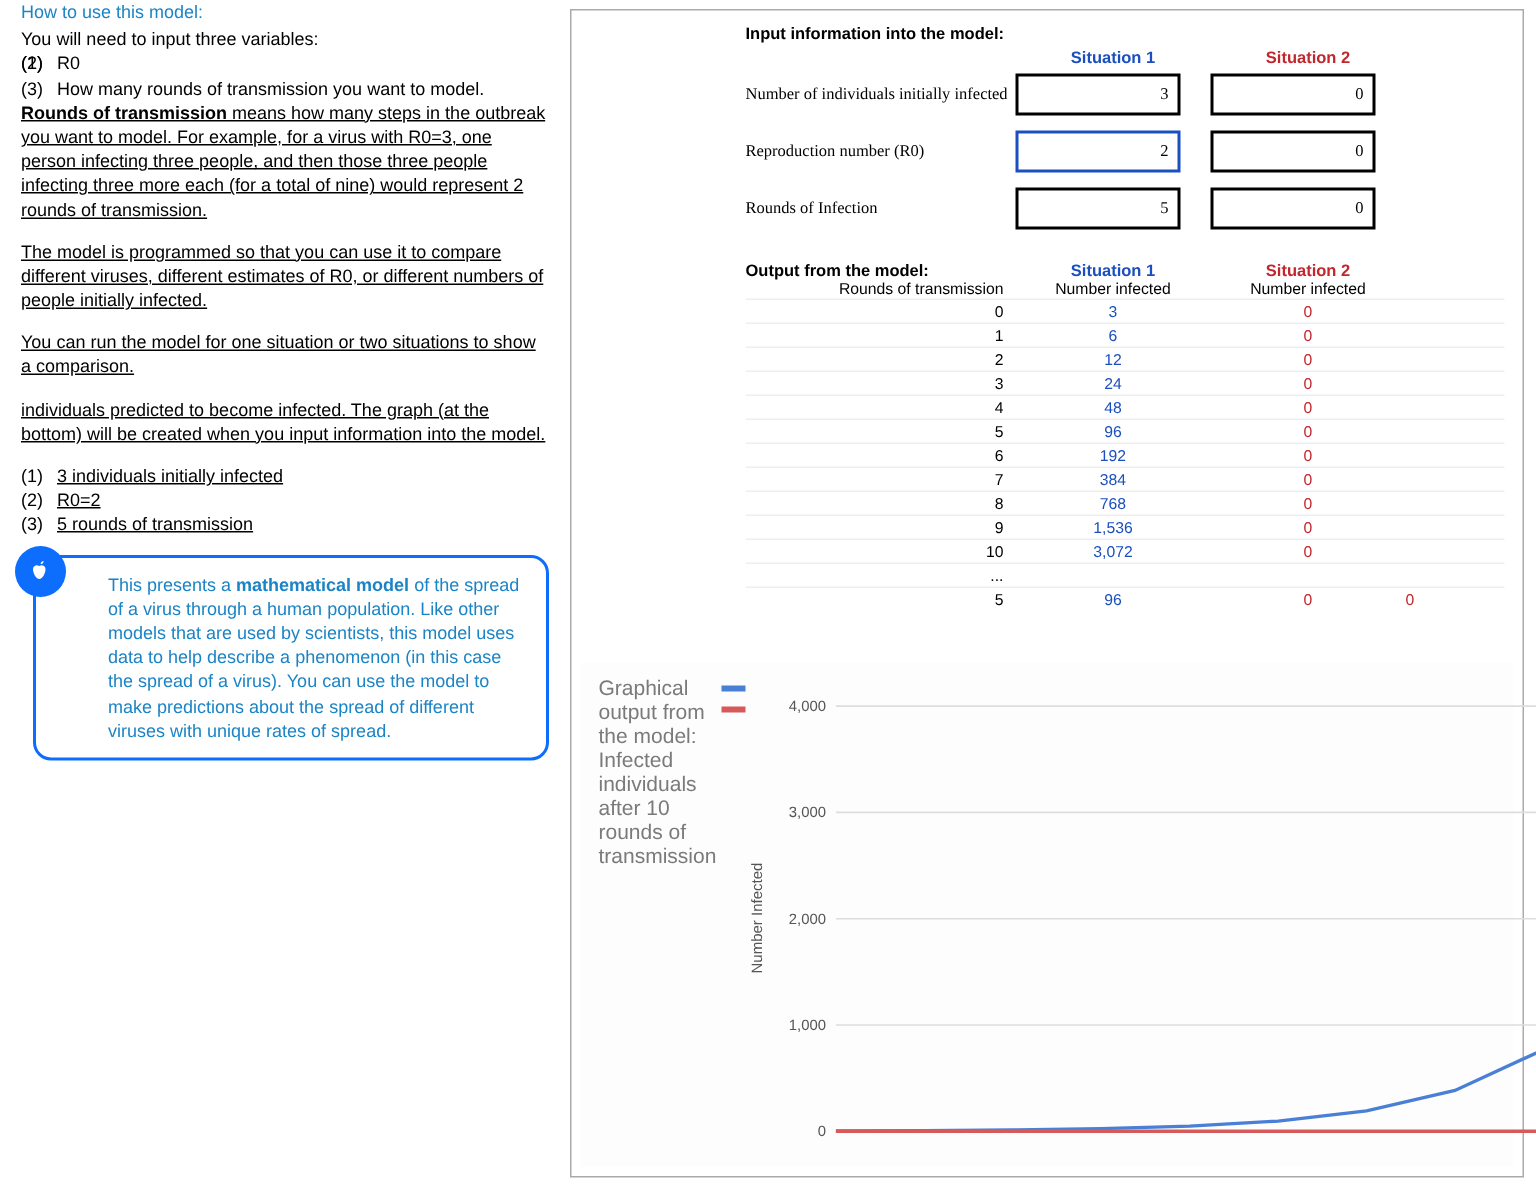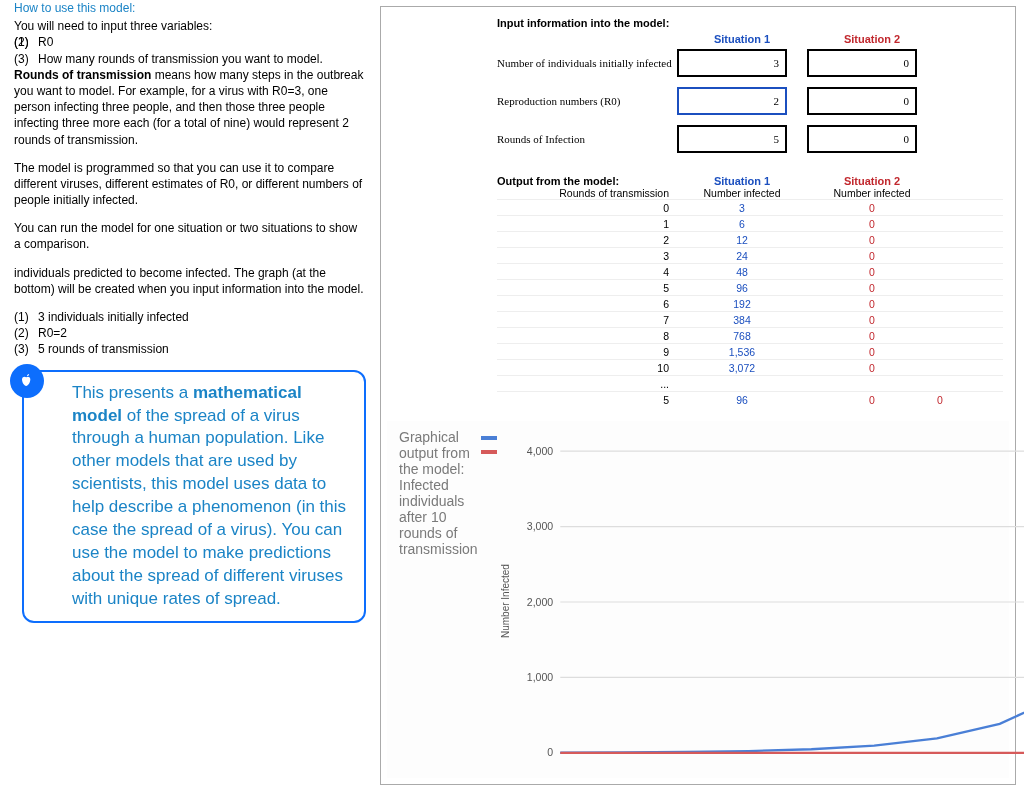--- a/index.html
+++ b/index.html
@@ -18,33 +18,34 @@
     line-height: 1.35;
   }
   .right-col {
     flex: 1;
     border: 1px solid #aaa;
     margin: 6px 8px 6px 0;
     padding: 6px;
     background: #fff;
     display: flex;
     flex-direction: column;
+    gap: 21px;
   }
   .heading-blue { color: #1b84c6; font-size: 12px; margin-bottom: 2px; }
-  .para { margin-bottom: 12px; }
+  .para { margin-bottom: 12px; text-decoration: underline; }
   ol.num { list-style: none; padding-left: 24px; }
   ol.num li { position: relative; }
   ol.num li .num-label { position: absolute; left: -24px; }
   .callout-wrap { position: relative; margin-top: 10px; }
   .callout {
     border: 2px solid #0d6efd;
     border-radius: 12px;
     padding: 10px 14px 10px 48px;
     color: #1b84c6;
-    font-size: 17px;
+    font-size: 12px;
     line-height: 1.35;
     margin-left: 8px;
   }
   .apple-icon {
     position: absolute;
     left: -4px; top: -6px;
     width: 34px; height: 34px;
     background: #0d6efd;
     border-radius: 50%;
     display: flex; align-items: center; justify-content: center;
@@ -156,21 +157,21 @@
         <div class="c1 sit1-color">Situation 1</div>
         <div class="c2 sit2-color">Situation 2</div>
       </div>
       <div id="input-rows">
           <div class="input-row">
             <div class="lbl">Number of individuals initially infected</div>
             <div class="cell1">3</div>
             <div class="cell2">0</div>
           </div>
           <div class="input-row">
-            <div class="lbl">Reproduction numbers (R0)</div>
+            <div class="lbl">Reproduction number (R0)</div>
             <div class="cell1 blue">2</div>
             <div class="cell2">0</div>
           </div>
           <div class="input-row">
             <div class="lbl">Rounds of Infection</div>
             <div class="cell1">5</div>
             <div class="cell2">0</div>
           </div>
         </div>
     </div>

